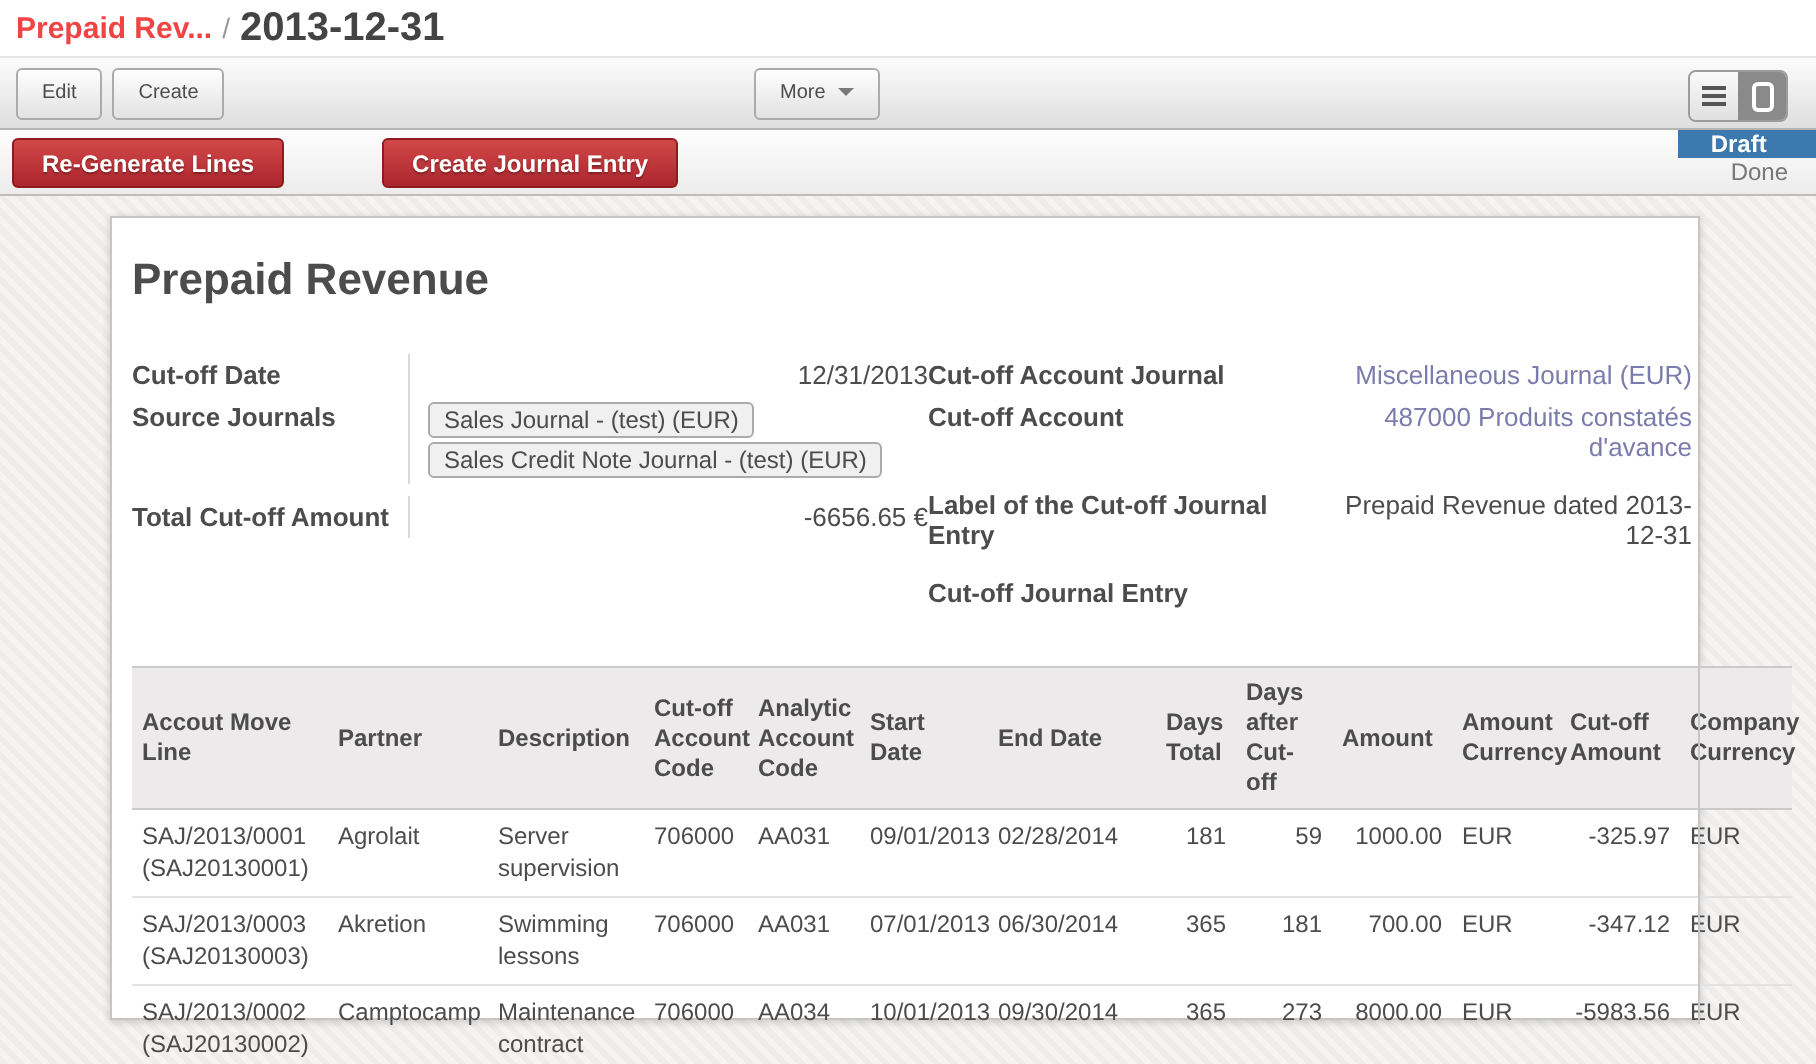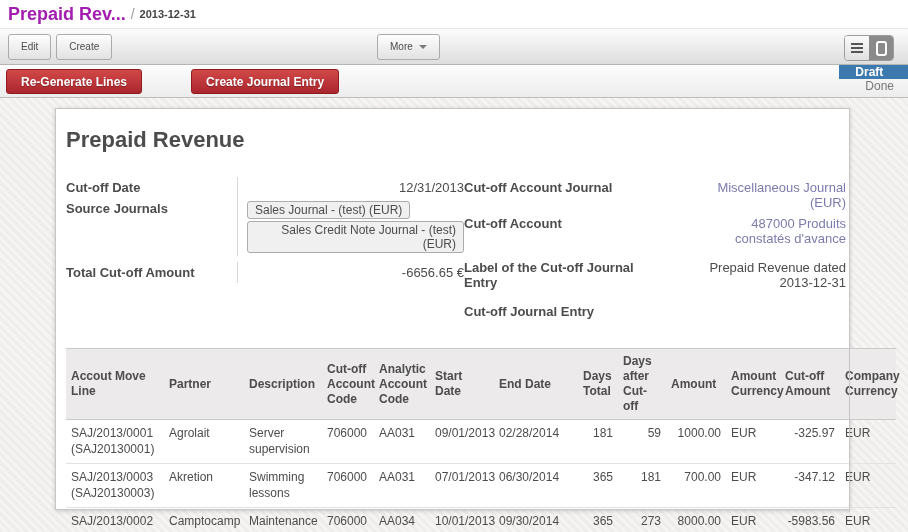--- a/index.html
+++ b/index.html
@@ -1,23 +1,23 @@
 <!DOCTYPE html>
 <html><head>
 <meta charset="utf-8">
 <style>
   * { box-sizing: border-box; margin: 0; padding: 0; }
   html,body { width: 908px; height: 532px; overflow: hidden;
     font-family: "Liberation Sans", sans-serif; color: #4c4c4c; background:#fff; }
 
   
   .crumb-bar { height: 28px; background:#fff; display:flex; align-items:center; padding-left:8px; }
-  .crumb-parent { color:#a21caf; font-weight:bold; font-size:18px; cursor:pointer; }
+  .crumb-parent { color:#ef4444; font-weight:bold; font-size:15px; cursor:pointer; }
   .crumb-sep { color:#999; font-size:14px; margin:0 5px; }
-  .crumb-current { color:#444; font-weight:bold; font-size:11px; }
+  .crumb-current { color:#444; font-weight:bold; font-size:20px; }
 
   
   .toolbar { height:37px; background:linear-gradient(#fcfcfc,#dedede);
     border-top:1px solid #e6e6e6; border-bottom:1px solid #b5b5b5;
     display:flex; align-items:center; padding:0 8px; position:relative; }
   .btn { display:inline-block; height:26px; line-height:24px; padding:0 12px;
     background:linear-gradient(#fefefe,#e2e2e2); border:1px solid #ababab;
     border-radius:3px; font-size:10px; color:#4c4c4c; cursor:pointer; margin-right:5px; }
   .btn-more { position:absolute; left:377px; }
   .caret { display:inline-block; width:0; height:0; border-left:4px solid transparent;
@@ -55,21 +55,21 @@
   .sheet { position:relative; width:795px; height:402px; background:#fff;
     border:1px solid #c6c6c6; box-shadow:0 1px 4px rgba(0,0,0,.18); }
   .sheet-edge { position:absolute; top:-1px; right:-1px; width:1px; height:404px;
     background:#c6c6c6; z-index:5; }
 
   .sheet-title { font-size:22px; font-weight:bold; color:#4c4c4c; padding:18px 0 0 10px; }
 
   .field-groups { display:flex; padding:24px 0 0 10px; }
   .group-left  { width:398px; }
   .group-right { width:382px; }
-  .frow { display:flex;gap:33px; }
+  .frow { display:flex; }
   .flabel { font-weight:bold; font-size:13px; color:#4c4c4c; padding:3px 6px 3px 0; }
   .group-left  .flabel { flex:0 0 138px; }
   .group-right .flabel { flex:0 0 198px; }
   .fvalue { flex:1; font-size:13px; padding:3px 0 3px 9px;text-align:right; }
   .group-left .fvalue { border-left:1px solid #d9d9d9; }
   .link { color:#7c7bad; cursor:pointer; }
   .tags { display:flex; flex-wrap:wrap; gap:2px 3px; max-width:250px; }
   .tag { background:#f0f0f0; border:1px solid #ababab; border-radius:3px;
     padding:1px 7px; font-size:12px; color:#4c4c4c; white-space:nowrap; cursor:pointer; }
   .tag:last-child { white-space:normal; }

